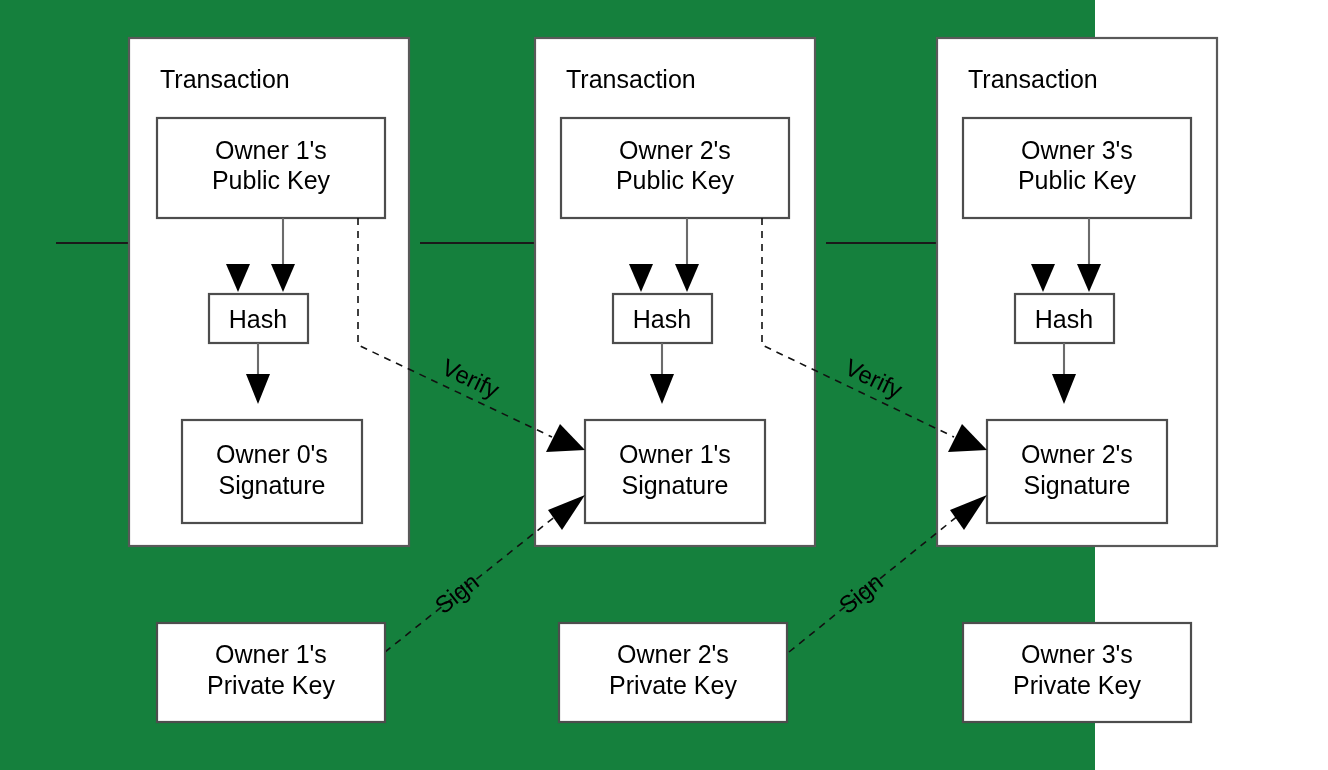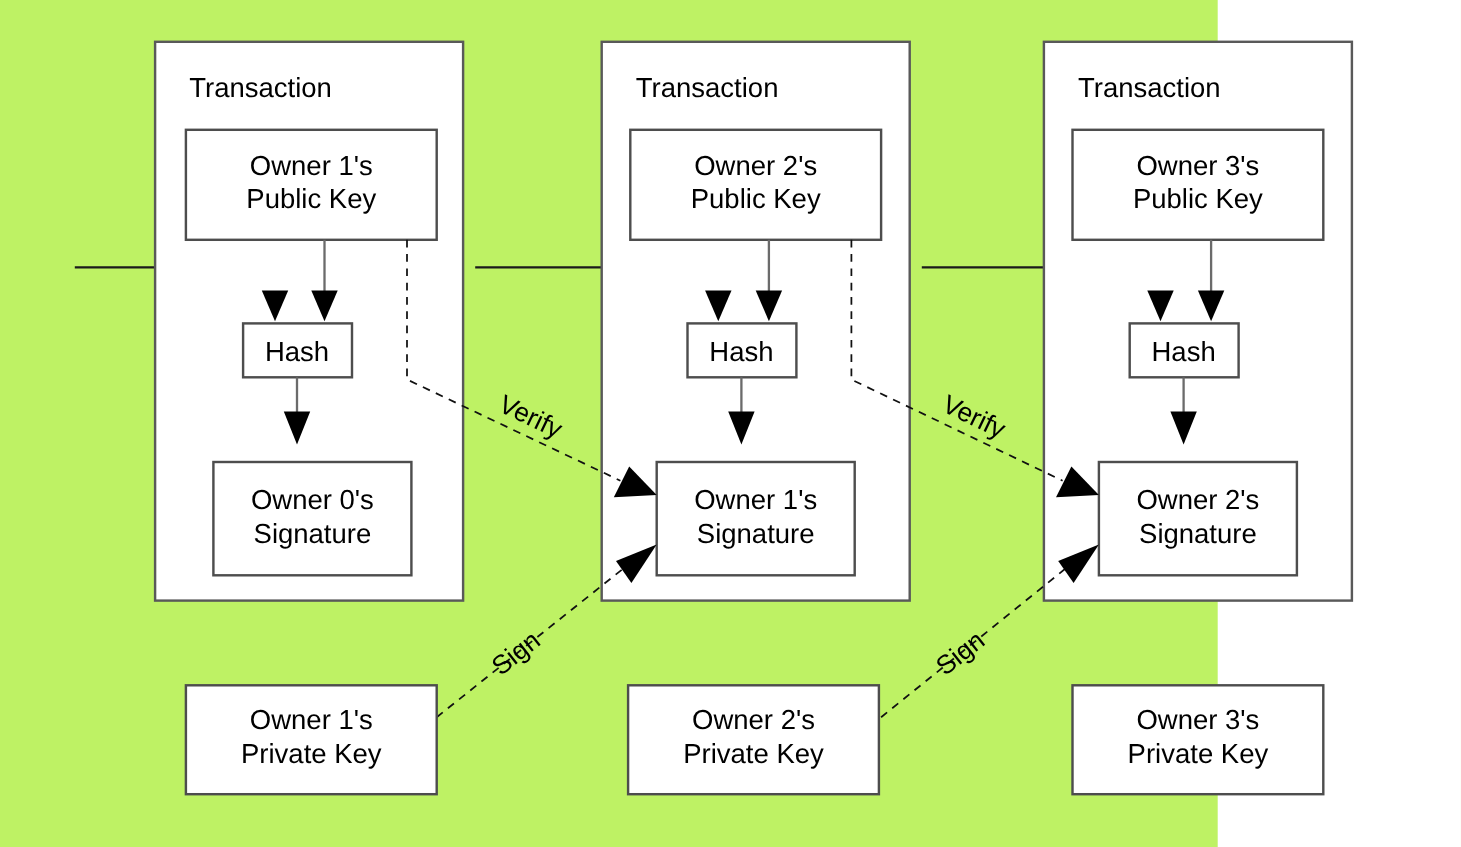--- a/index.html
+++ b/index.html
@@ -10,22 +10,21 @@
   body {
     width: 1328px;
     height: 770px;
     overflow: hidden;
     font-family: "Liberation Sans", sans-serif;
   }
   #diagram-root {
     position: relative;
     width: 1095px;
     height: 770px;
-    background: #bef264;
-    padding-left: 12px;
+    background: #15803d;
   }
   svg#diagram-svg {
     display: block;
     width: 1328px;
     height: 770px;
   }
   .box-outer {
     fill: #ffffff;
     stroke: #595959;
     stroke-width: 2.2;

